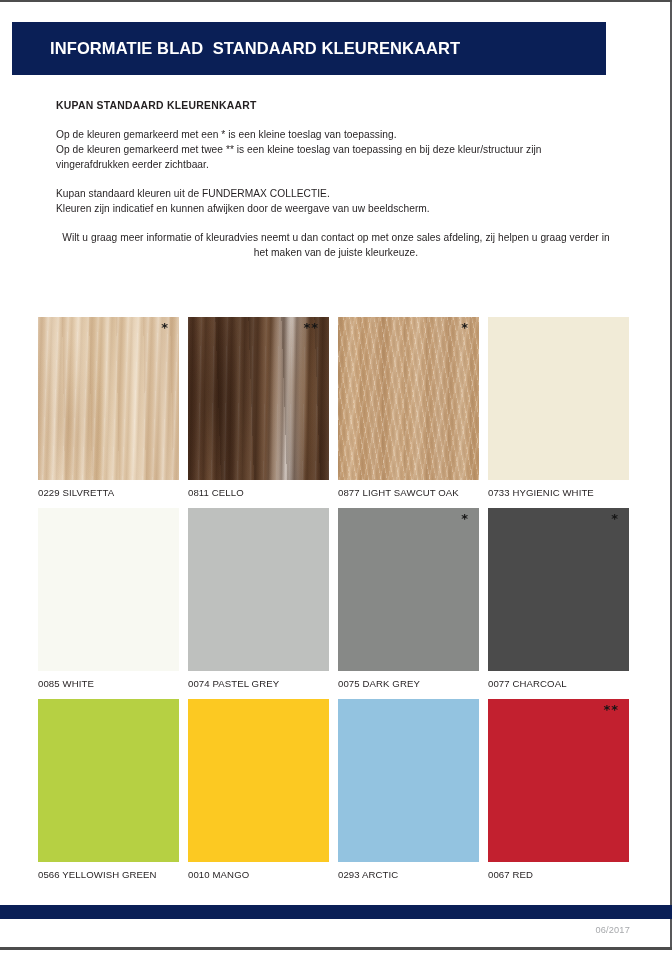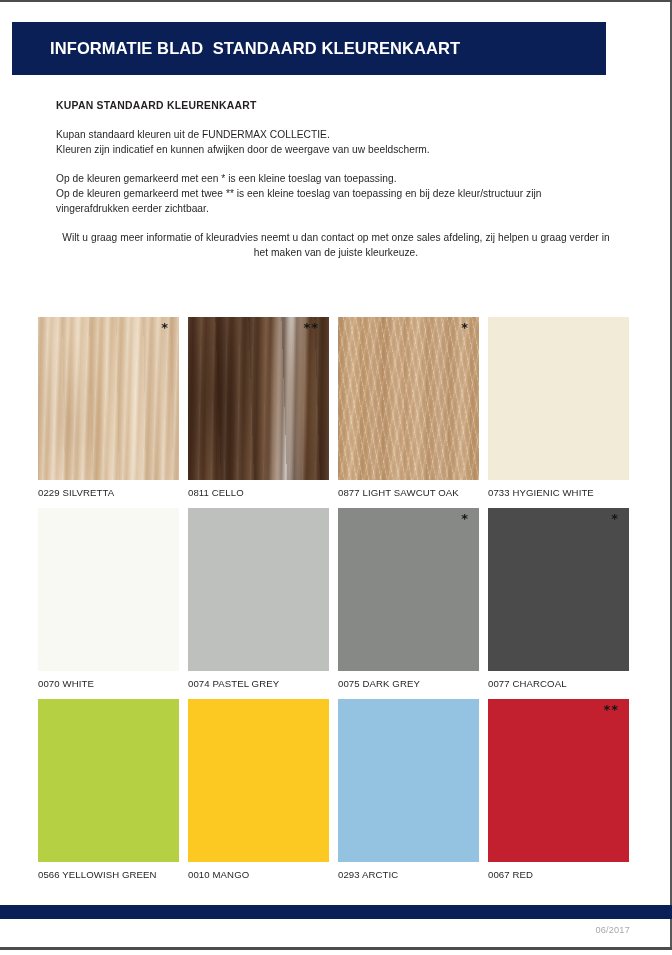--- a/index.html
+++ b/index.html
@@ -210,24 +210,24 @@
 
   <div class="rule-top"></div>
   <div class="rule-right"></div>
 
   <div class="header-band">
     <span class="header-title">INFORMATIE BLAD  STANDAARD KLEURENKAART</span>
   </div>
 
   <div class="intro">
     <div class="intro-heading">KUPAN STANDAARD KLEURENKAART</div>
+    <p style="white-space: pre-line;">Op de kleuren gemarkeerd met een    * is een kleine toeslag van toepassing.
+Op de kleuren gemarkeerd met twee ** is een kleine toeslag van toepassing en bij deze kleur/structuur zijn vingerafdrukken eerder zichtbaar.</p>
     <p style="white-space: pre-line;">Kupan standaard kleuren uit de FUNDERMAX COLLECTIE.
 Kleuren zijn indicatief en kunnen afwijken door de weergave van uw beeldscherm.</p>
-    <p style="white-space: pre-line;">Op de kleuren gemarkeerd met een    * is een kleine toeslag van toepassing.
-Op de kleuren gemarkeerd met twee ** is een kleine toeslag van toepassing en bij deze kleur/structuur zijn vingerafdrukken eerder zichtbaar.</p>
     <p style="white-space: pre-line;">Wilt u graag meer informatie of kleuradvies neemt u dan contact op met onze sales afdeling, zij helpen u graag verder in het maken van de juiste kleurkeuze.</p>
   </div>
 
   <div class="grid">
       <div class="grid-row">
         <div class="cell">
           <div class="swatch">
             <div class="wood wood-silvretta"></div>
             <span class="swatch-mark">*</span>
           </div>
@@ -252,21 +252,21 @@
             <div class="solid" style="background: rgb(241, 235, 215);"></div>
           </div>
           <div class="cell-label">0733 HYGIENIC WHITE</div>
         </div>
       </div>
       <div class="grid-row">
         <div class="cell">
           <div class="swatch">
             <div class="solid" style="background: rgb(248, 249, 242);"></div>
           </div>
-          <div class="cell-label">0070 WHITE</div>
+          <div class="cell-label">0085 WHITE</div>
         </div>
         <div class="cell">
           <div class="swatch">
             <div class="solid" style="background: rgb(190, 192, 190);"></div>
           </div>
           <div class="cell-label">0074 PASTEL GREY</div>
         </div>
         <div class="cell">
           <div class="swatch">
             <div class="solid" style="background: rgb(135, 137, 135);"></div>

